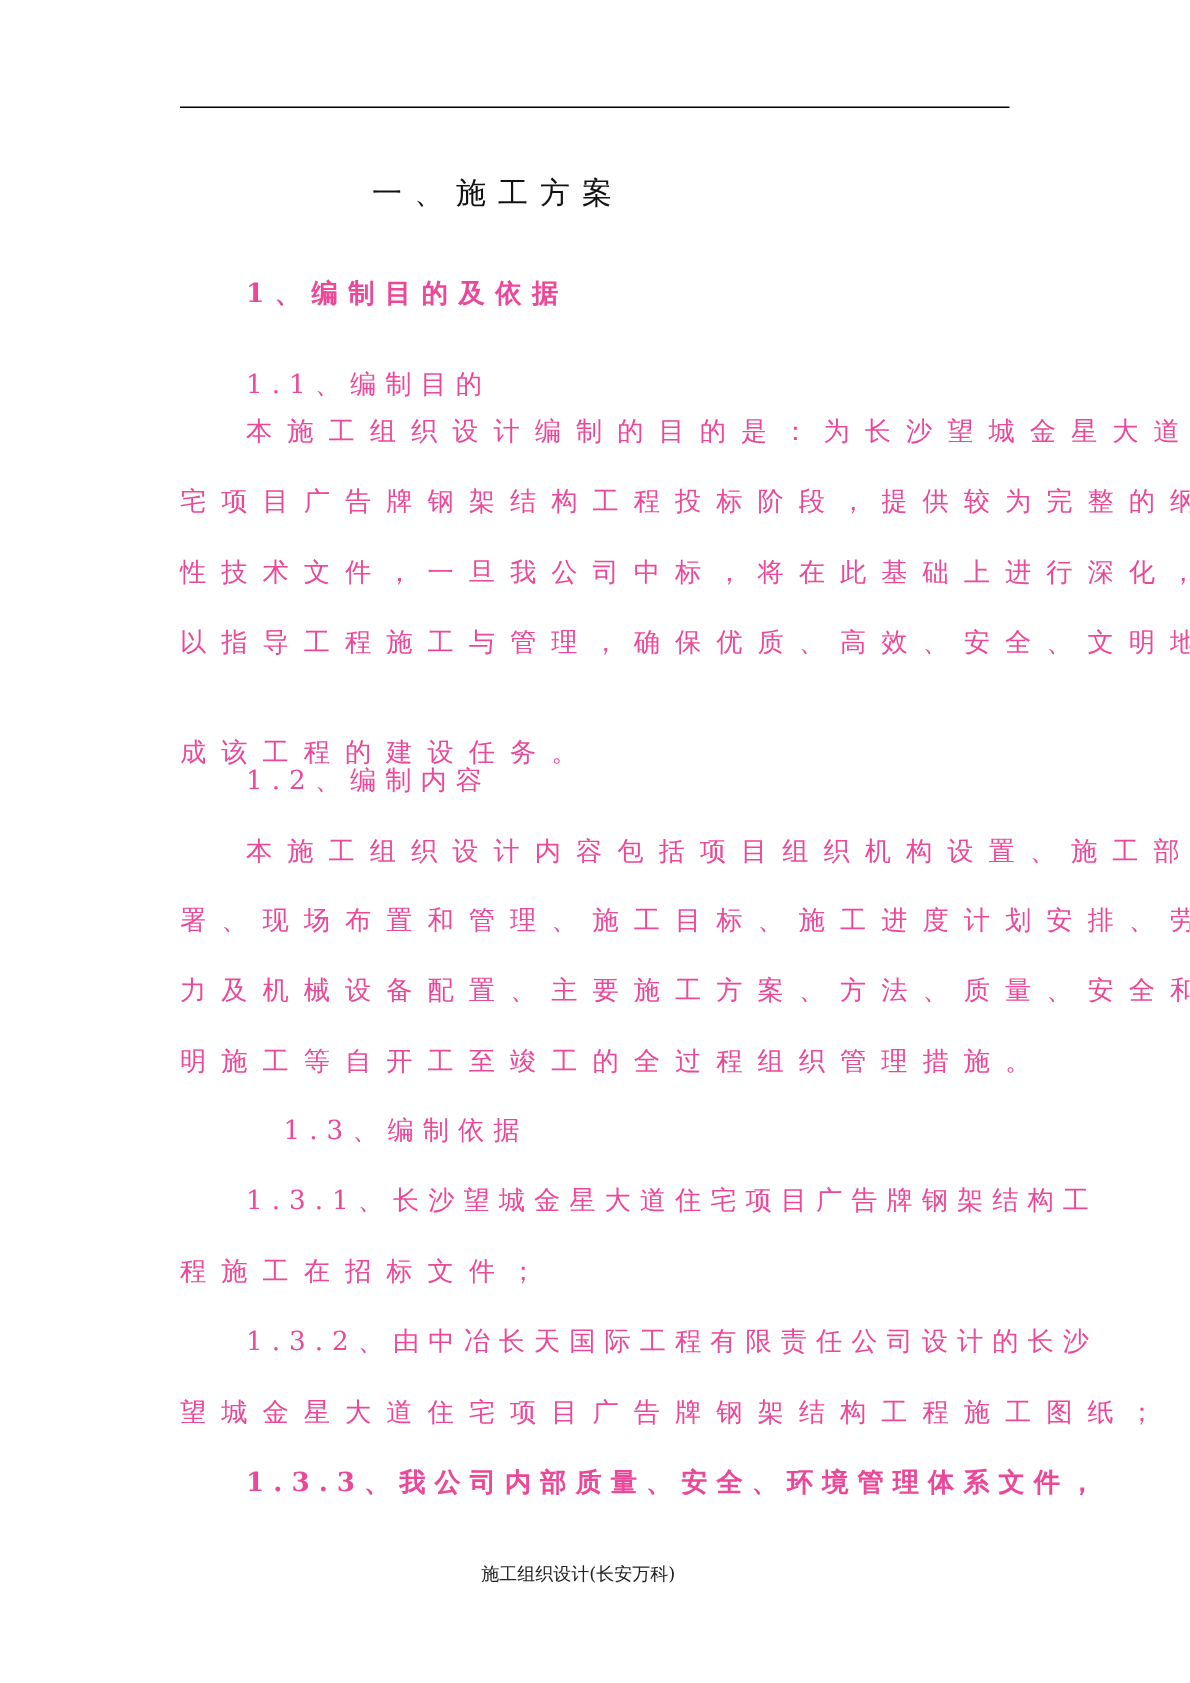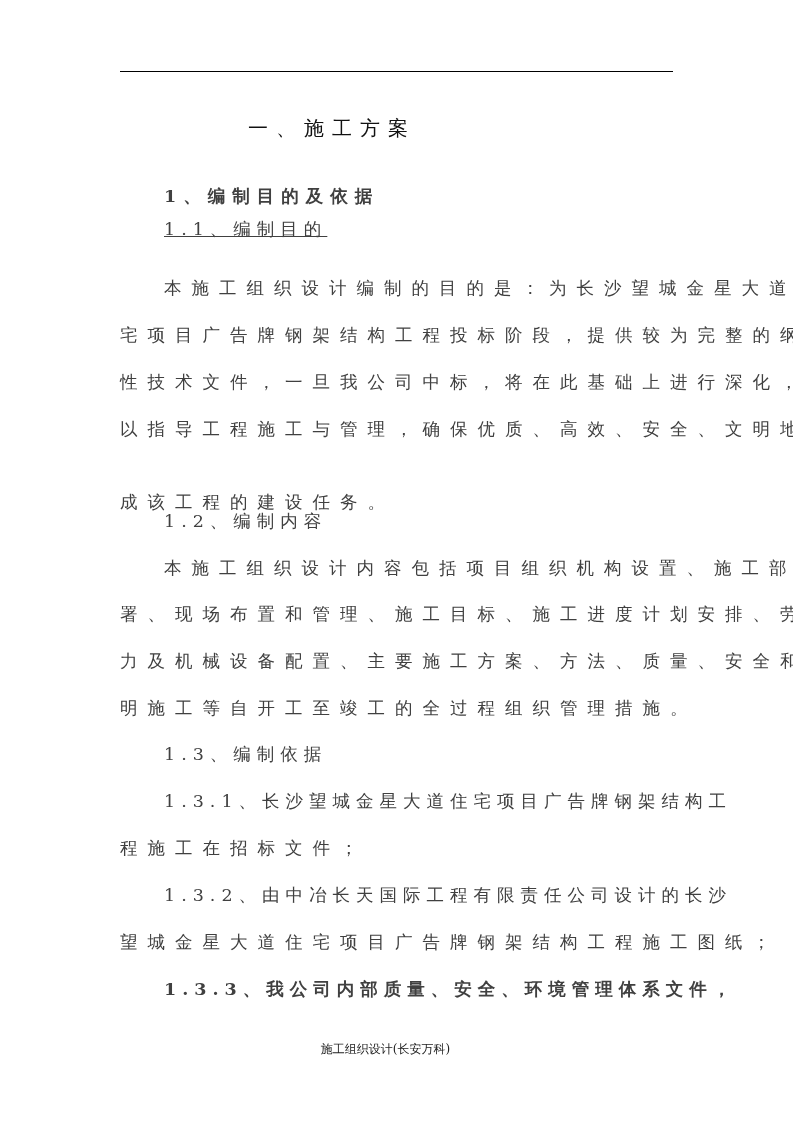--- a/index.html
+++ b/index.html
@@ -37,21 +37,21 @@
     box-sizing: border-box;
   }
   .line {
     position: absolute;
     left: 120px;
     width: 560px;
     font-size: 17.5px;
     line-height: 26px;
     letter-spacing: 10px;
     white-space: nowrap;
-    color: #404040;
+    color: #ec4899;
   }
   .line.indent { left: 164px; }
   .line.heading {
     font-weight: bold;
     letter-spacing: 7px;
   }
   .line.sub { letter-spacing: 6px; }
   .footer {
     position: absolute;
     left: 0;
@@ -65,40 +65,40 @@
 </style>
 </head>
 <body>
 
 <div class="header-rule"></div>
 
 <div class="doc-title">一、施工方案</div>
 
 <div class="line indent heading" style="top:183px;">1、编制目的及依据</div>
 
-<div class="line indent sub" style="top:216px;text-decoration:underline;">1.1、编制目的</div>
+<div class="line indent sub" style="top:244px;">1.1、编制目的</div>
 
 <div>
   <div class="line indent" style="top:275px;">本施工组织设计编制的目的是：为长沙望城金星大道住</div>
   <div class="line" style="top:322px;">宅项目广告牌钢架结构工程投标阶段，提供较为完整的纲领</div>
   <div class="line" style="top:369px;">性技术文件，一旦我公司中标，将在此基础上进行深化，用</div>
   <div class="line" style="top:416px;">以指导工程施工与管理，确保优质、高效、安全、文明地完</div>
   <div class="line" style="top:489px;">成该工程的建设任务。</div>
 </div>
 
 <div class="line indent sub" style="top:508px;">1.2、编制内容</div>
 
 <div>
   <div class="line indent" style="top:555px;">本施工组织设计内容包括项目组织机构设置、施工部</div>
   <div class="line" style="top:601px;">署、现场布置和管理、施工目标、施工进度计划安排、劳动</div>
   <div class="line" style="top:648px;">力及机械设备配置、主要施工方案、方法、质量、安全和文</div>
   <div class="line" style="top:695px;">明施工等自开工至竣工的全过程组织管理措施。</div>
 </div>
 
-<div class="line indent sub" style="top:741px;">1.3、编制依据</div>
+<div class="line indent sub" style="top:741px;margin-left:25px;">1.3、编制依据</div>
 
 <div>
   <div class="line indent sub" style="top:788px;">1.3.1、长沙望城金星大道住宅项目广告牌钢架结构工</div>
   <div class="line" style="top:835px;">程施工在招标文件；</div>
 </div>
 
 <div>
   <div class="line indent sub" style="top:882px;">1.3.2、由中冶长天国际工程有限责任公司设计的长沙</div>
   <div class="line" style="top:929px;text-align:center;">望城金星大道住宅项目广告牌钢架结构工程施工图纸；</div>
 </div>

